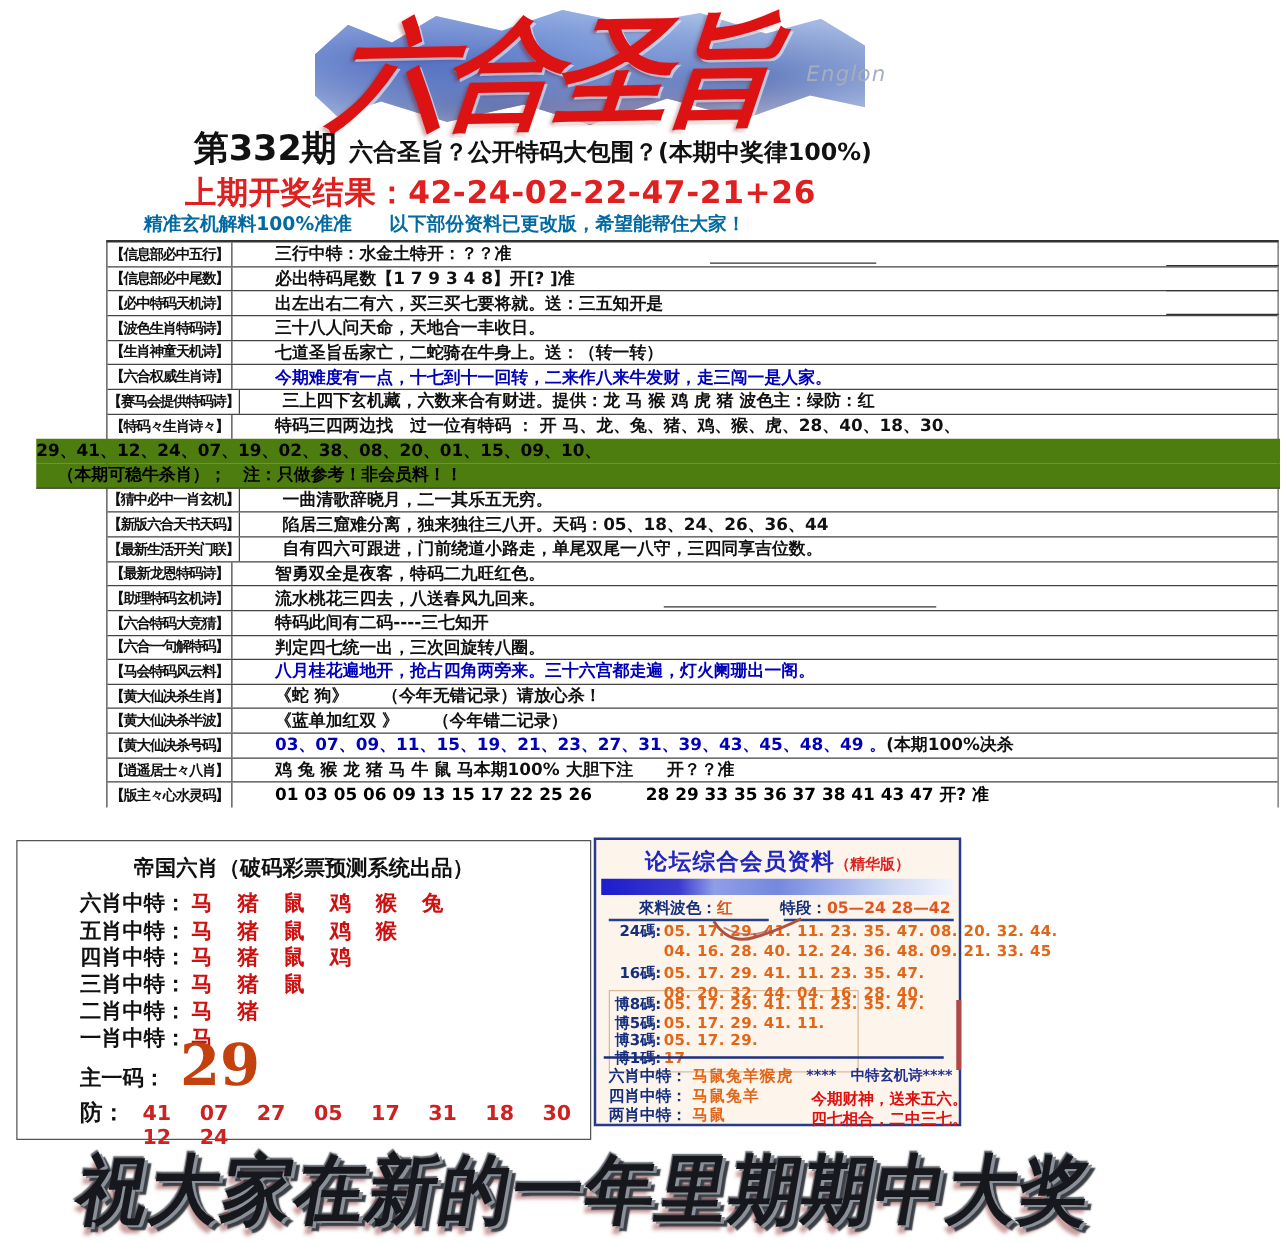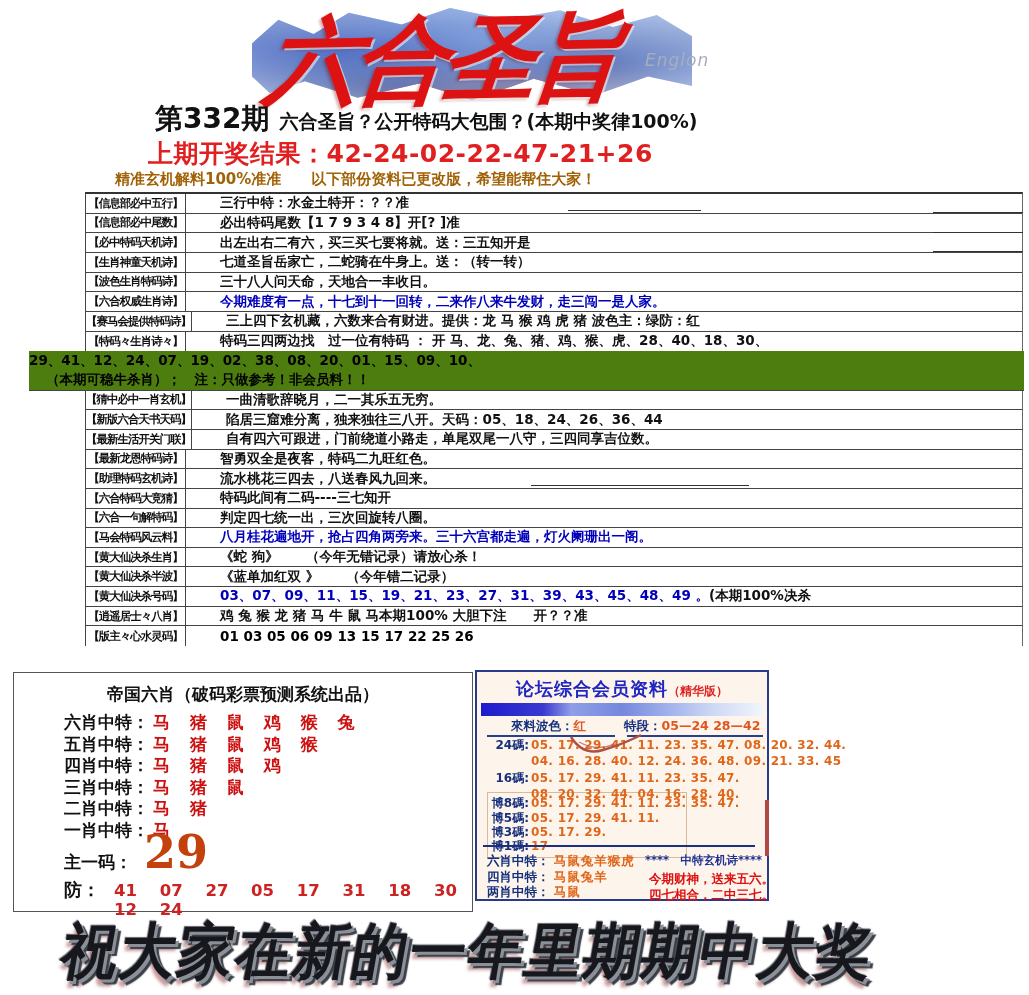--- a/index.html
+++ b/index.html
@@ -22,21 +22,21 @@
        transform:skewX(-6deg) rotate(-1deg);
        text-shadow:2px 2px 0 rgba(255,255,255,.55),-2px 2px 3px rgba(120,0,0,.35);}
   .brand-mark{position:absolute;left:645px;top:50px;font-size:17px;font-style:italic;
        color:#a6aebe;letter-spacing:1px;}
   .issue-line{position:absolute;left:155px;top:100px;display:flex;align-items:baseline;gap:10px;
        white-space:nowrap;}
   .issue{font-size:28px;font-weight:bold;color:#111;}
   .tagline{font-size:19px;font-weight:bold;color:#111;}
   .prev{position:absolute;left:148px;top:137px;font-size:25px;font-weight:bold;color:#e02020;
        letter-spacing:.5px;white-space:nowrap;}
-  .notice{position:absolute;left:115px;top:170px;font-size:15px;font-weight:bold;color:#a16207;
+  .notice{position:absolute;left:115px;top:170px;font-size:15px;font-weight:bold;color:#0369a1;
        white-space:nowrap;}
   
   .tips{position:absolute;left:85px;top:192px;width:938px;box-sizing:border-box;
         border-top:2px solid #333;border-left:1px solid #444;border-right:1px solid #666;}
   .t-row{display:flex;align-items:center;height:19.66px;border-bottom:1px solid #444;
         box-sizing:border-box;white-space:nowrap;}
   .t-row.nb{border-bottom:none;}
   .t-label{flex:0 0 100px;align-self:stretch;display:flex;align-items:center;justify-content:center;
         border-right:1px solid #444;font-size:11.5px;font-weight:bold;letter-spacing:-1px;
         color:#111;box-sizing:border-box;text-align:center;}
@@ -126,26 +126,26 @@
     </div>
     <div class="t-row">
       <div class="t-label">【信息部必中尾数】</div>
       <div class="t-text">必出特码尾数【1 7 9 3 4 8】开[? ]准</div>
     </div>
     <div class="t-row">
       <div class="t-label">【必中特码天机诗】</div>
       <div class="t-text">出左出右二有六，买三买七要将就。送：三五知开是</div>
     </div>
     <div class="t-row">
+      <div class="t-label">【波色生肖特码诗】</div>
+      <div class="t-text">三十八人问天命，天地合一丰收日。</div>
+    </div>
+    <div class="t-row">
       <div class="t-label">【生肖神童天机诗】</div>
       <div class="t-text">七道圣旨岳家亡，二蛇骑在牛身上。送：（转一转）</div>
-    </div>
-    <div class="t-row">
-      <div class="t-label">【波色生肖特码诗】</div>
-      <div class="t-text">三十八人问天命，天地合一丰收日。</div>
     </div>
     <div class="t-row">
       <div class="t-label">【六合权威生肖诗】</div>
       <div class="t-text blue">今期难度有一点，十七到十一回转，二来作八来牛发财，走三闯一是人家。</div>
     </div>
     <div class="t-row">
       <div class="t-label">【赛马会提供特码诗】</div>
       <div class="t-text">三上四下玄机藏，六数来合有财进。提供：龙 马 猴 鸡 虎 猪 波色主：绿防：红</div>
     </div>
     <div class="t-row nb">
@@ -200,20 +200,21 @@
       <div class="t-suffix">(本期100%决杀</div>
     </div>
     <div class="t-row">
       <div class="t-label">【逍遥居士々八肖】</div>
       <div class="t-text">鸡 兔 猴 龙 猪 马 牛 鼠 马本期100% 大胆下注　　开？？准</div>
     </div>
     <div class="t-row2">
       <div class="t-label">【版主々心水灵码】</div>
       <div class="t-col">
         <div style="padding-left:34px;">01 03 05 06 09 13 15 17 22 25 26</div>
+        <div style="padding-left:43px;">28 29 33 35 36 37 38 41 43 47 开? 准</div>
       </div>
     </div>
 
     <div class="u" style="left:482px;top:16px;width:133px;"></div>
     <div class="u" style="left:847px;top:18px;width:90px;"></div>
     <div class="u" style="left:847px;top:38px;width:90px;"></div>
     <div class="u" style="left:847px;top:57px;width:90px;"></div>
     <div class="u" style="left:445px;top:291px;width:218px;"></div>
   </div>
 

